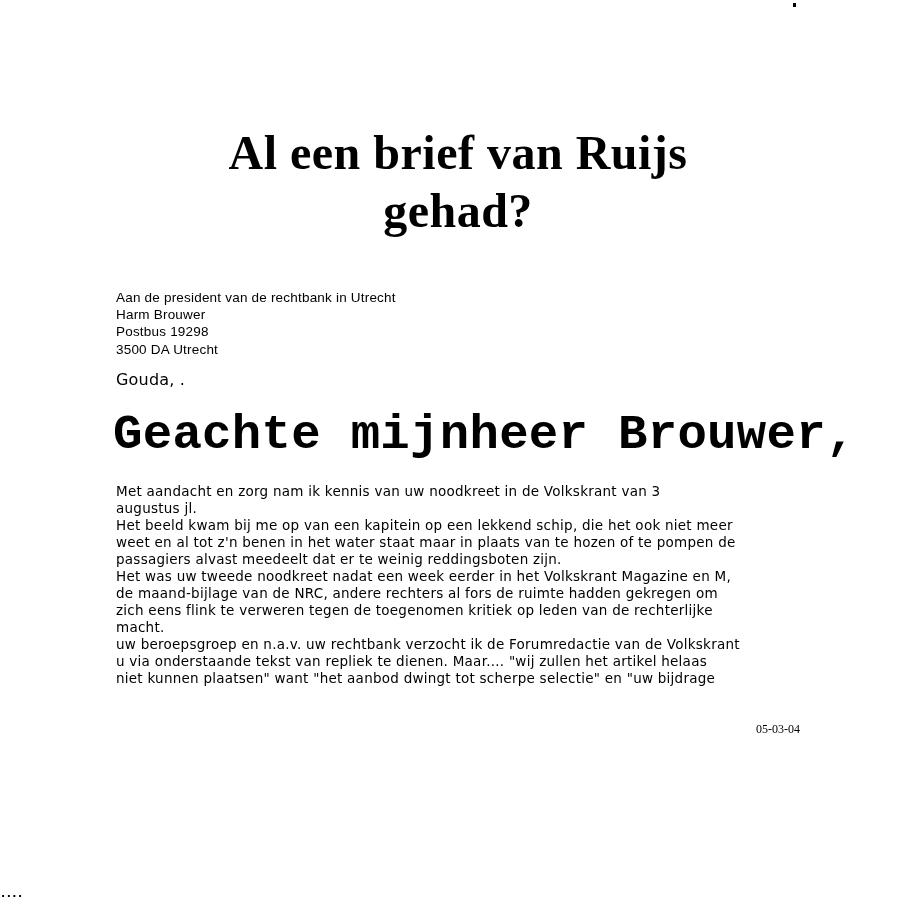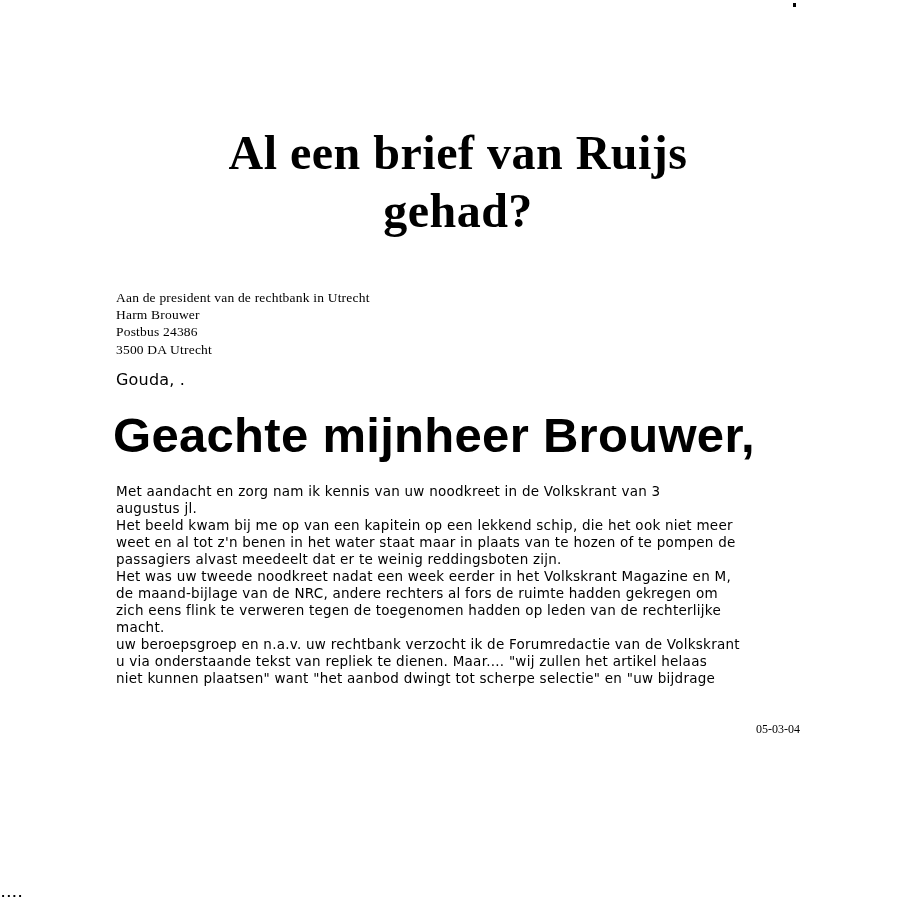--- a/index.html
+++ b/index.html
@@ -34,42 +34,42 @@
     font-weight: bold;
     font-size: 48px;
     line-height: 58px;
     letter-spacing: 0.5px;
     color: #000000;
   }
   .recipient {
     position: absolute;
     left: 116px;
     top: 289px;
-    font-family: Liberation Serif, serif;
+    font-family: Liberation Sans, sans-serif;
     font-size: 13.5px;
     line-height: 17.2px;
     letter-spacing: 0.2px;
     white-space: nowrap;
   }
   .place-line {
     position: absolute;
     left: 116px;
     top: 371px;
     font-family: "DejaVu Sans", sans-serif;
     font-size: 16px;
     line-height: 17px;
     letter-spacing: 0.2px;
     white-space: nowrap;
   }
   .salutation {
     position: absolute;
     left: 113px;
     top: 409px;
     margin: 0;
-    font-family: Liberation Sans, sans-serif;
+    font-family: Liberation Mono, monospace;
     font-weight: bold;
     font-size: 49px;
     line-height: 52px;
     letter-spacing: 0.3px;
     white-space: nowrap;
   }
   .letter-body {
     position: absolute;
     left: 116px;
     top: 483px;
@@ -107,37 +107,37 @@
   <div class="scan-speck"></div>
 
   <h1 class="doc-title">
     <div>Al een brief van Ruijs</div>
     <div>gehad?</div>
   </h1>
 
   <div class="recipient">
     <div>Aan de president van de rechtbank in Utrecht</div>
     <div>Harm Brouwer</div>
-    <div>Postbus 24386</div>
+    <div>Postbus 19298</div>
     <div>3500 DA Utrecht</div>
   </div>
 
   <div class="place-line">Gouda, .</div>
 
   <h2 class="salutation">Geachte mijnheer Brouwer,</h2>
 
   <div class="letter-body">
     <div>Met aandacht en zorg nam ik kennis van uw noodkreet in de Volkskrant van 3</div>
     <div>augustus jl.</div>
     <div>Het beeld kwam bij me op van een kapitein op een lekkend schip, die het ook niet meer</div>
     <div>weet en al tot z'n benen in het water staat maar in plaats van te hozen of te pompen de</div>
     <div>passagiers alvast meedeelt dat er te weinig reddingsboten zijn.</div>
     <div>Het was uw tweede noodkreet nadat een week eerder in het Volkskrant Magazine en M,</div>
     <div>de maand-bijlage van de NRC, andere rechters al fors de ruimte hadden gekregen om</div>
-    <div>zich eens flink te verweren tegen de toegenomen hadden op leden van de rechterlijke</div>
+    <div>zich eens flink te verweren tegen de toegenomen kritiek op leden van de rechterlijke</div>
     <div>macht.</div>
     <div>uw beroepsgroep en n.a.v. uw rechtbank verzocht ik de Forumredactie van de Volkskrant</div>
     <div>u via onderstaande tekst van repliek te dienen. Maar.... "wij zullen het artikel helaas</div>
     <div>niet kunnen plaatsen" want "het aanbod dwingt tot scherpe selectie" en "uw bijdrage</div>
   </div>
 
   <div class="footer-date">05-03-04</div>
 
   <div class="scan-dots">....</div>
 

